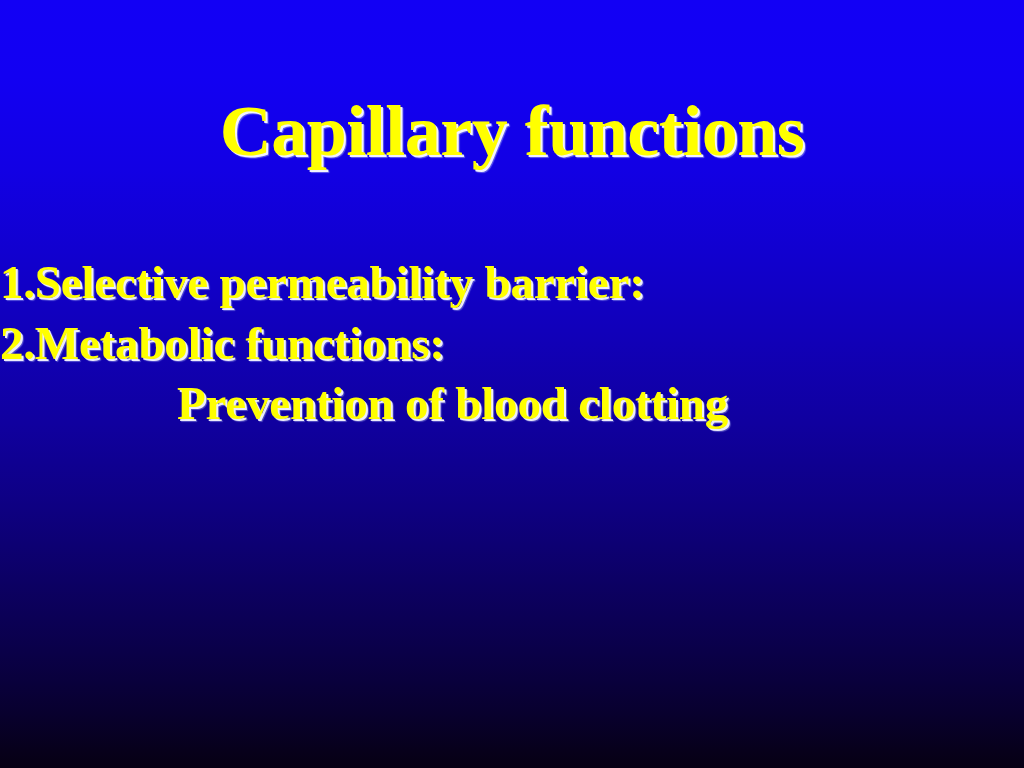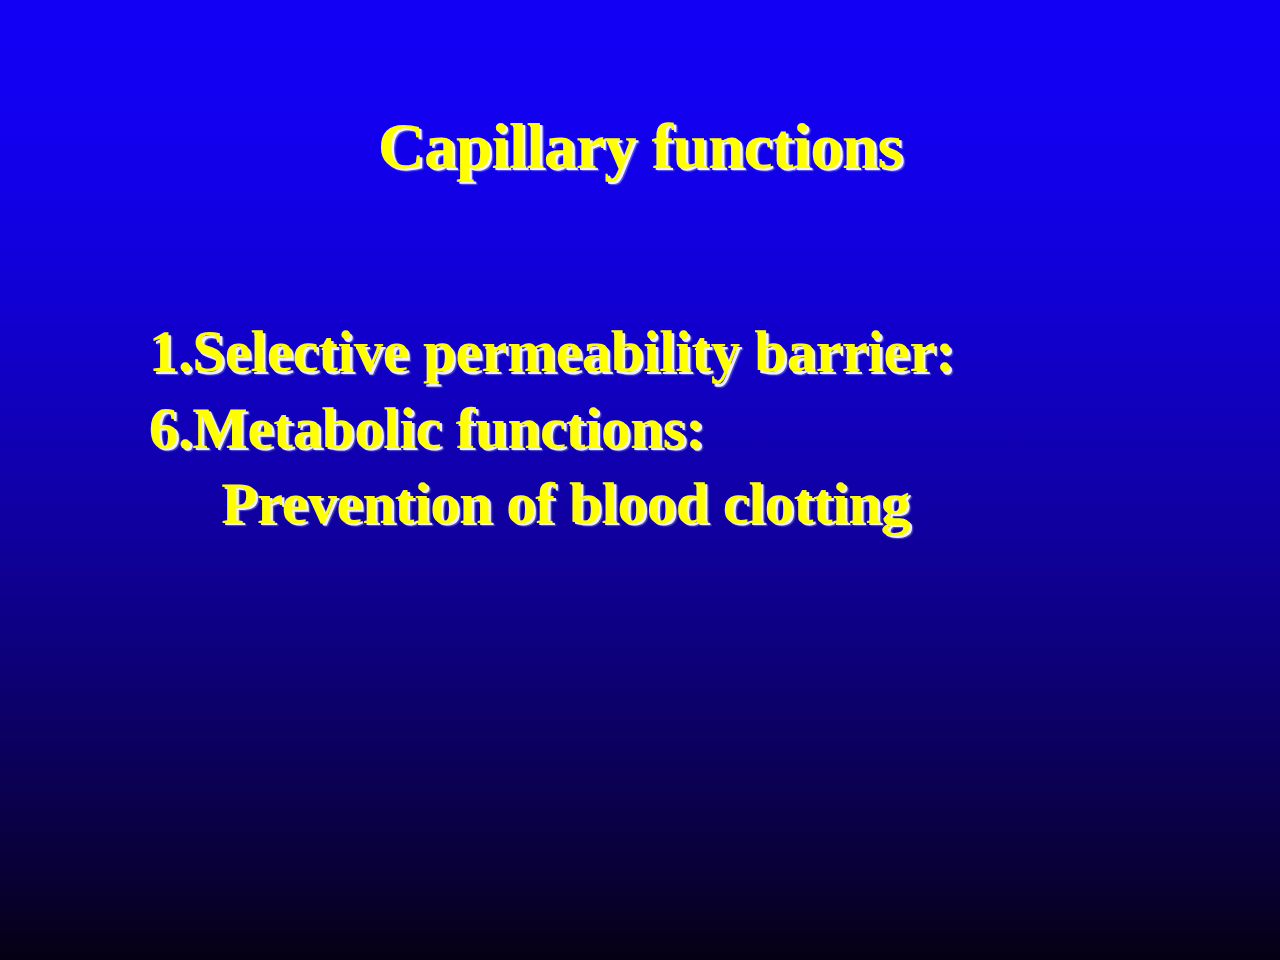--- a/index.html
+++ b/index.html
@@ -41,21 +41,21 @@
   
   #title-block {
     position: absolute;
     left: 0;
     top: 41px;
     width: 1024px;
     text-align: center;
   }
   #slide-title {
     display: inline-block;
-    font-size: 52px;
+    font-size: 72px;
     line-height: 84px;
     font-weight: bold;
     color: #ffff00;
     letter-spacing: -0.5px;
     white-space: nowrap;
     text-shadow:
       2px 2px 0 rgba(255,255,255,0.92),
       3px 3px 1px rgba(200,210,255,0.45);
   }
 
@@ -70,31 +70,31 @@
     font-size: 47px;
     line-height: 60.5px;
     font-weight: bold;
     color: #ffff00;
     white-space: nowrap;
     letter-spacing: -0.2px;
     text-shadow:
       2px 2px 0 rgba(255,255,255,0.90),
       3px 3px 1px rgba(190,200,255,0.40);
   }
-  .lvl-1 { padding-left: 119px; }
+  .lvl-1 { }
   .lvl-2 { padding-left: 177px; }
 </style>
 </head>
 <body>
 
 <div id="slide">
 
   <div id="title-block">
     <h1 id="slide-title">Capillary functions</h1>
   </div>
 
   <div id="body-block">
     <div class="body-line lvl-1">1.Selective permeability barrier:</div>
-    <div class="body-line lvl-1">6.Metabolic functions:</div>
+    <div class="body-line lvl-1">2.Metabolic functions:</div>
     <div class="body-line lvl-2">Prevention of blood clotting</div>
   </div>
 
 </div>
 
 </body></html>

